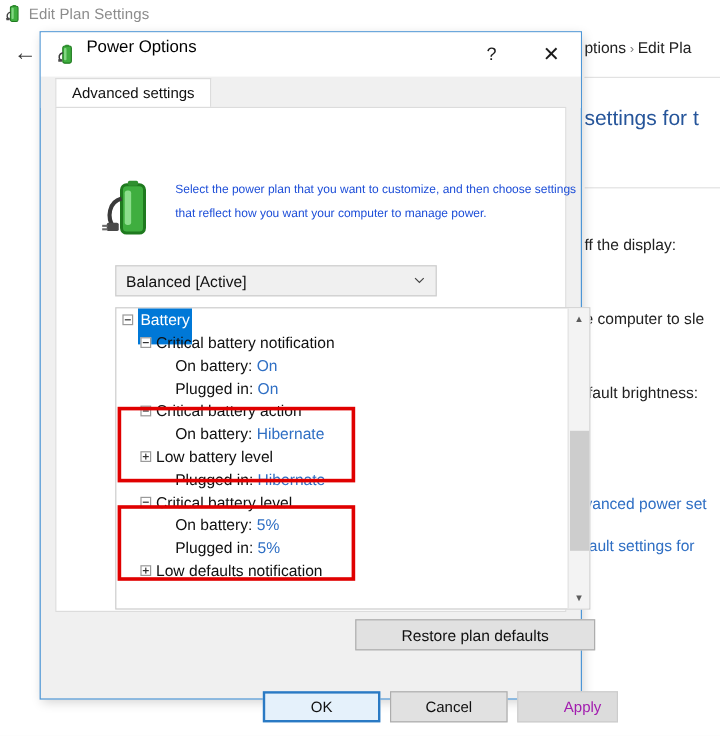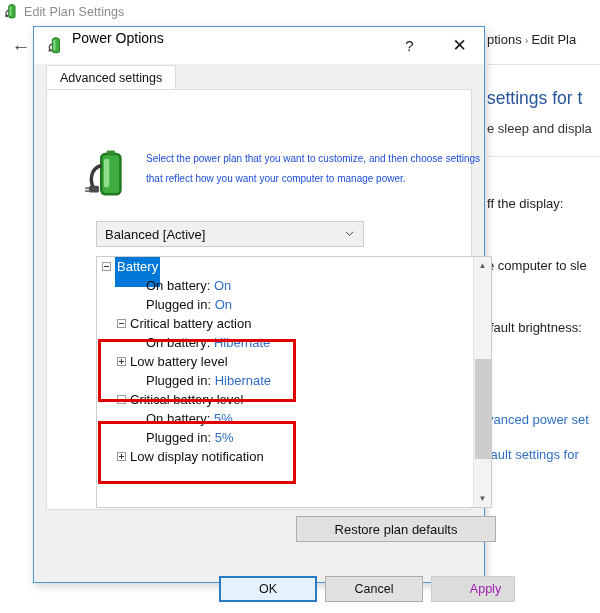--- a/index.html
+++ b/index.html
@@ -391,21 +391,20 @@
     <div id="back-arrow">←</div>
   </div>
 
   <div id="breadcrumb">
     <span>ptions</span><span class="sep">›</span><span>Edit Pla</span>
   </div>
   <div id="bg-divider"></div>
 
   <div id="bg-content">
     <div id="bg-heading">settings for t</div>
-    <div id="bg-subheading">e sleep and displa</div>
     <div id="bg-hr"></div>
     <div class="bg-row-label" style="left:0px; top:132px;">ff the display:</div>
     <div class="bg-row-label" style="left:0px; top:194px;">e computer to sle</div>
     <div class="bg-row-label" style="left:3px; top:256px;">fault brightness:</div>
     <div class="bg-link" style="left:0px; top:348px;">vanced power set</div>
     <div class="bg-link" style="left:0px; top:383px;">fault settings for</div>
   </div>
 </div>
 
 <div id="dialog">
@@ -445,30 +444,31 @@
   <div id="plan-combo">
     <span id="plan-combo-text">Balanced [Active]</span>
     <svg id="plan-combo-chevron" viewBox="0 0 10 10">
       <path d="M1 3 L5 7 L9 3" stroke="#444" stroke-width="1.1" fill="none"></path>
     </svg>
   </div>
 
   <div id="tree-box">
     <div id="tree-items">
         <div class="tree-row lvl0 selected"><span class="toggle"></span><span class="label">Battery</span></div>
+        <div class="tree-row lvl1"><span class="toggle"></span><span class="label">Critical battery notification</span></div>
         <div class="tree-row lvl2"><span class="label">On battery: </span><span class="value">On</span></div>
         <div class="tree-row lvl2"><span class="label">Plugged in: </span><span class="value">On</span></div>
         <div class="tree-row lvl1"><span class="toggle"></span><span class="label">Critical battery action</span></div>
         <div class="tree-row lvl2"><span class="label">On battery: </span><span class="value">Hibernate</span></div>
         <div class="tree-row lvl1"><span class="toggle plus"></span><span class="label">Low battery level</span></div>
         <div class="tree-row lvl2"><span class="label">Plugged in: </span><span class="value">Hibernate</span></div>
         <div class="tree-row lvl1"><span class="toggle"></span><span class="label">Critical battery level</span></div>
         <div class="tree-row lvl2"><span class="label">On battery: </span><span class="value">5%</span></div>
         <div class="tree-row lvl2"><span class="label">Plugged in: </span><span class="value">5%</span></div>
-        <div class="tree-row lvl1"><span class="toggle plus"></span><span class="label">Low display notification</span></div>
+        <div class="tree-row lvl1"><span class="toggle plus"></span><span class="label">Low defaults notification</span></div>
       </div>
     <div id="tree-scrollbar">
       <div class="sb-arrow" id="sb-up">▲</div>
       <div id="sb-thumb"></div>
       <div class="sb-arrow" id="sb-down">▼</div>
     </div>
   </div>
 
   <div class="red-box" id="red-box-1"></div>
   <div class="red-box" id="red-box-2"></div>

